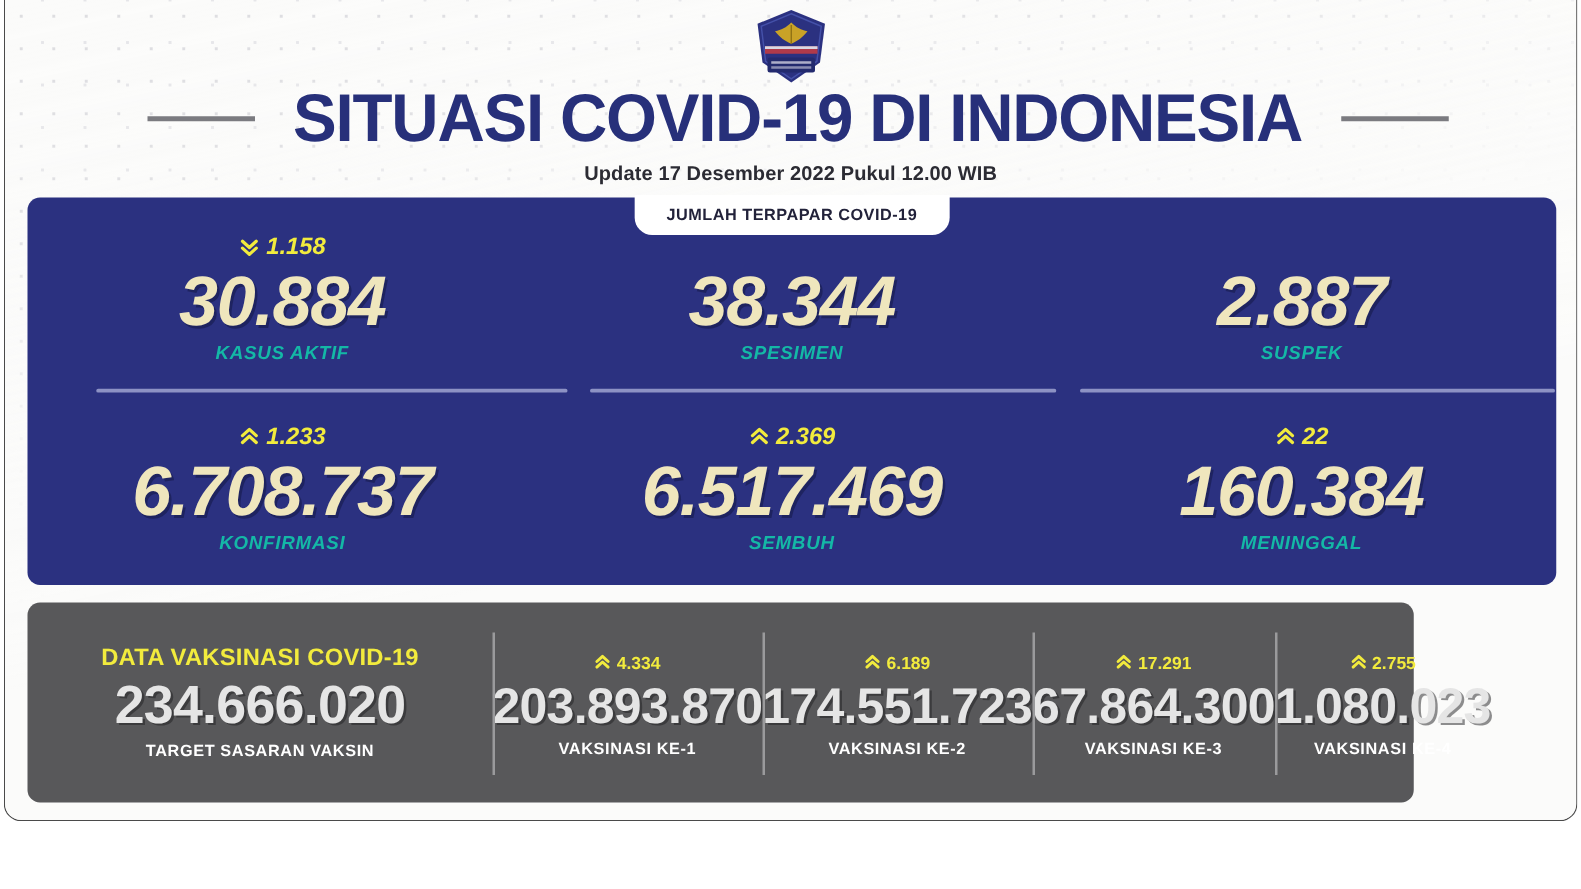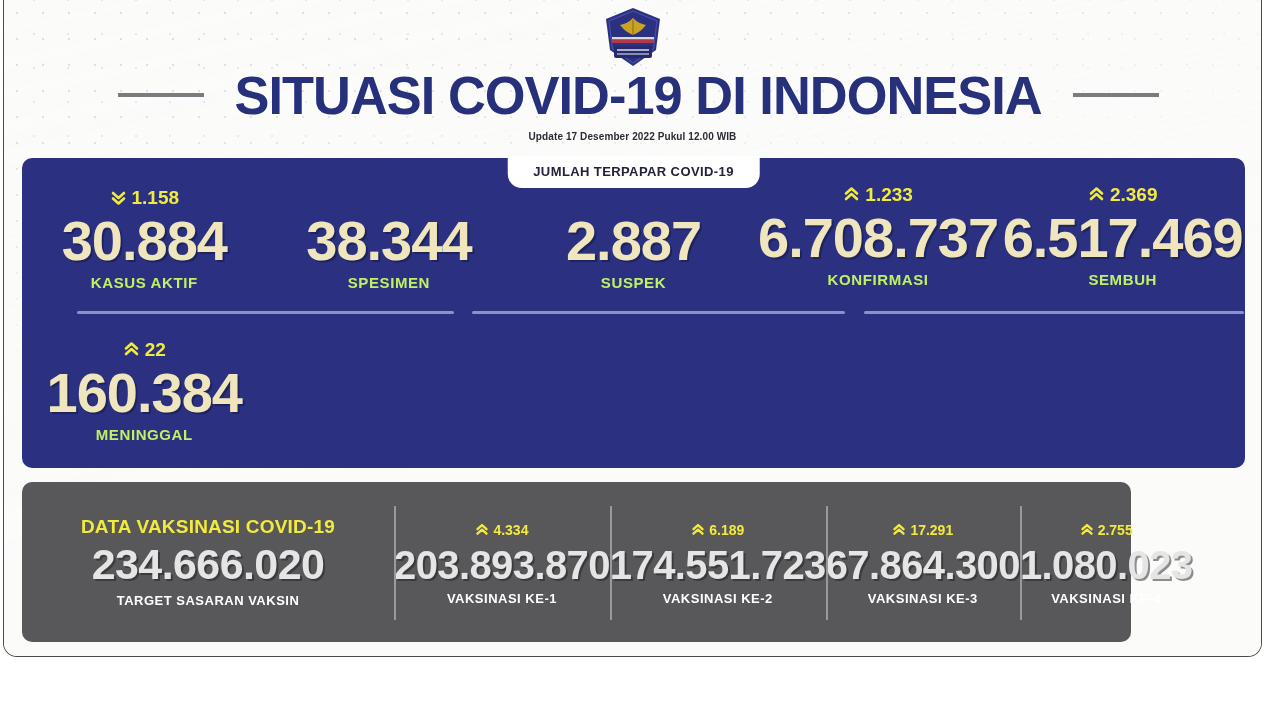--- a/index.html
+++ b/index.html
@@ -99,21 +99,21 @@
     letter-spacing: -1px;
     color: #27307a;
     white-space: nowrap;
     transform: scaleX(.97);
   }
   .subtitle {
     position: absolute;
     left: 0; right: 0;
     top: 131px;
     text-align: center;
-    font-size: 10px;
+    font-size: 16px;
     font-weight: 700;
     color: #2b2b33;
     letter-spacing: .1px;
     z-index: 4;
   }
 
   
   .blue-panel {
     position: absolute;
     left: 18px;
@@ -138,22 +138,23 @@
     padding: 8px 26px 9px;
     border-radius: 0 0 14px 14px;
     white-space: nowrap;
     z-index: 6;
   }
 
   .stat-grid {
     position: absolute;
     inset: 0;
     display: grid;
-    grid-template-columns: repeat(5, 1fr);
+    grid-template-columns: repeat(3, 1fr);
     grid-template-rows: 1fr 1fr;
+    font-style: italic;
   }
 
   .stat-cell {
     position: relative;
     display: flex;
     flex-direction: column;
     align-items: center;
     justify-content: center;
     padding-top: 6px;
   }
@@ -181,21 +182,21 @@
     letter-spacing: -1px;
     text-shadow: 2px 2px 0 rgba(20,24,70,.55);
   }
   .stat-cell.row2 .stat-value { font-size: 56px; }
 
   .stat-label {
     margin-top: 5px;
     font-size: 15px;
     font-weight: 700;
     letter-spacing: .6px;
-    color: #bef264;
+    color: #14b8a6;
   }
 
   
   .hdiv {
     position: absolute;
     top: 153px;
     height: 3px;
     background: #8d92c4;
     border-radius: 2px;
     z-index: 5;

